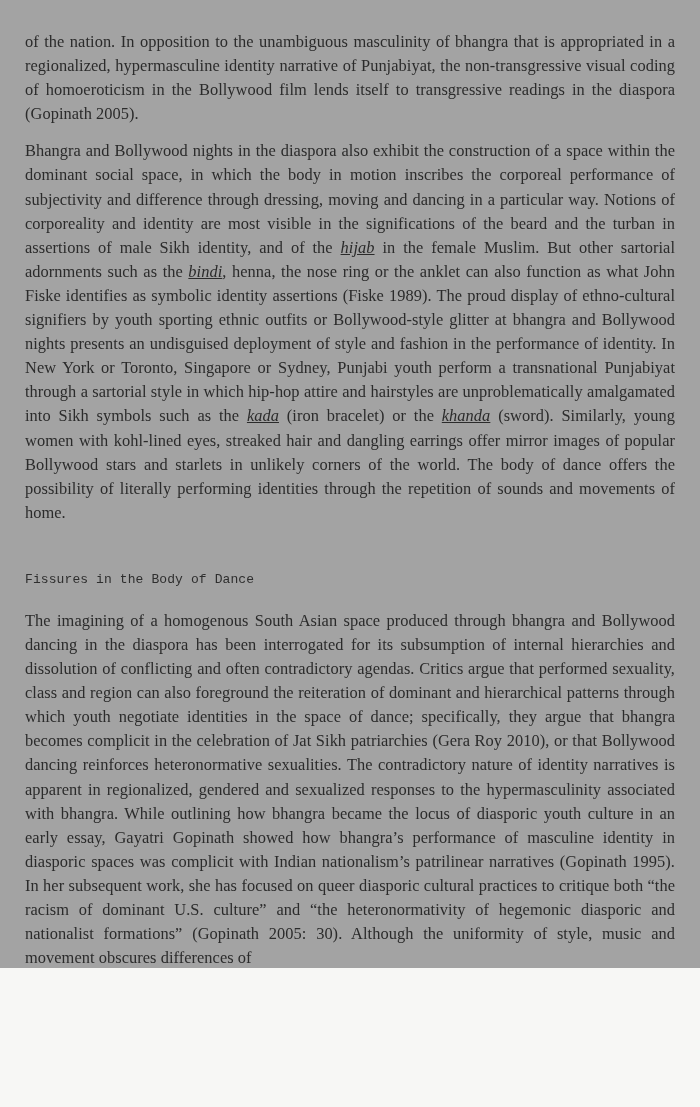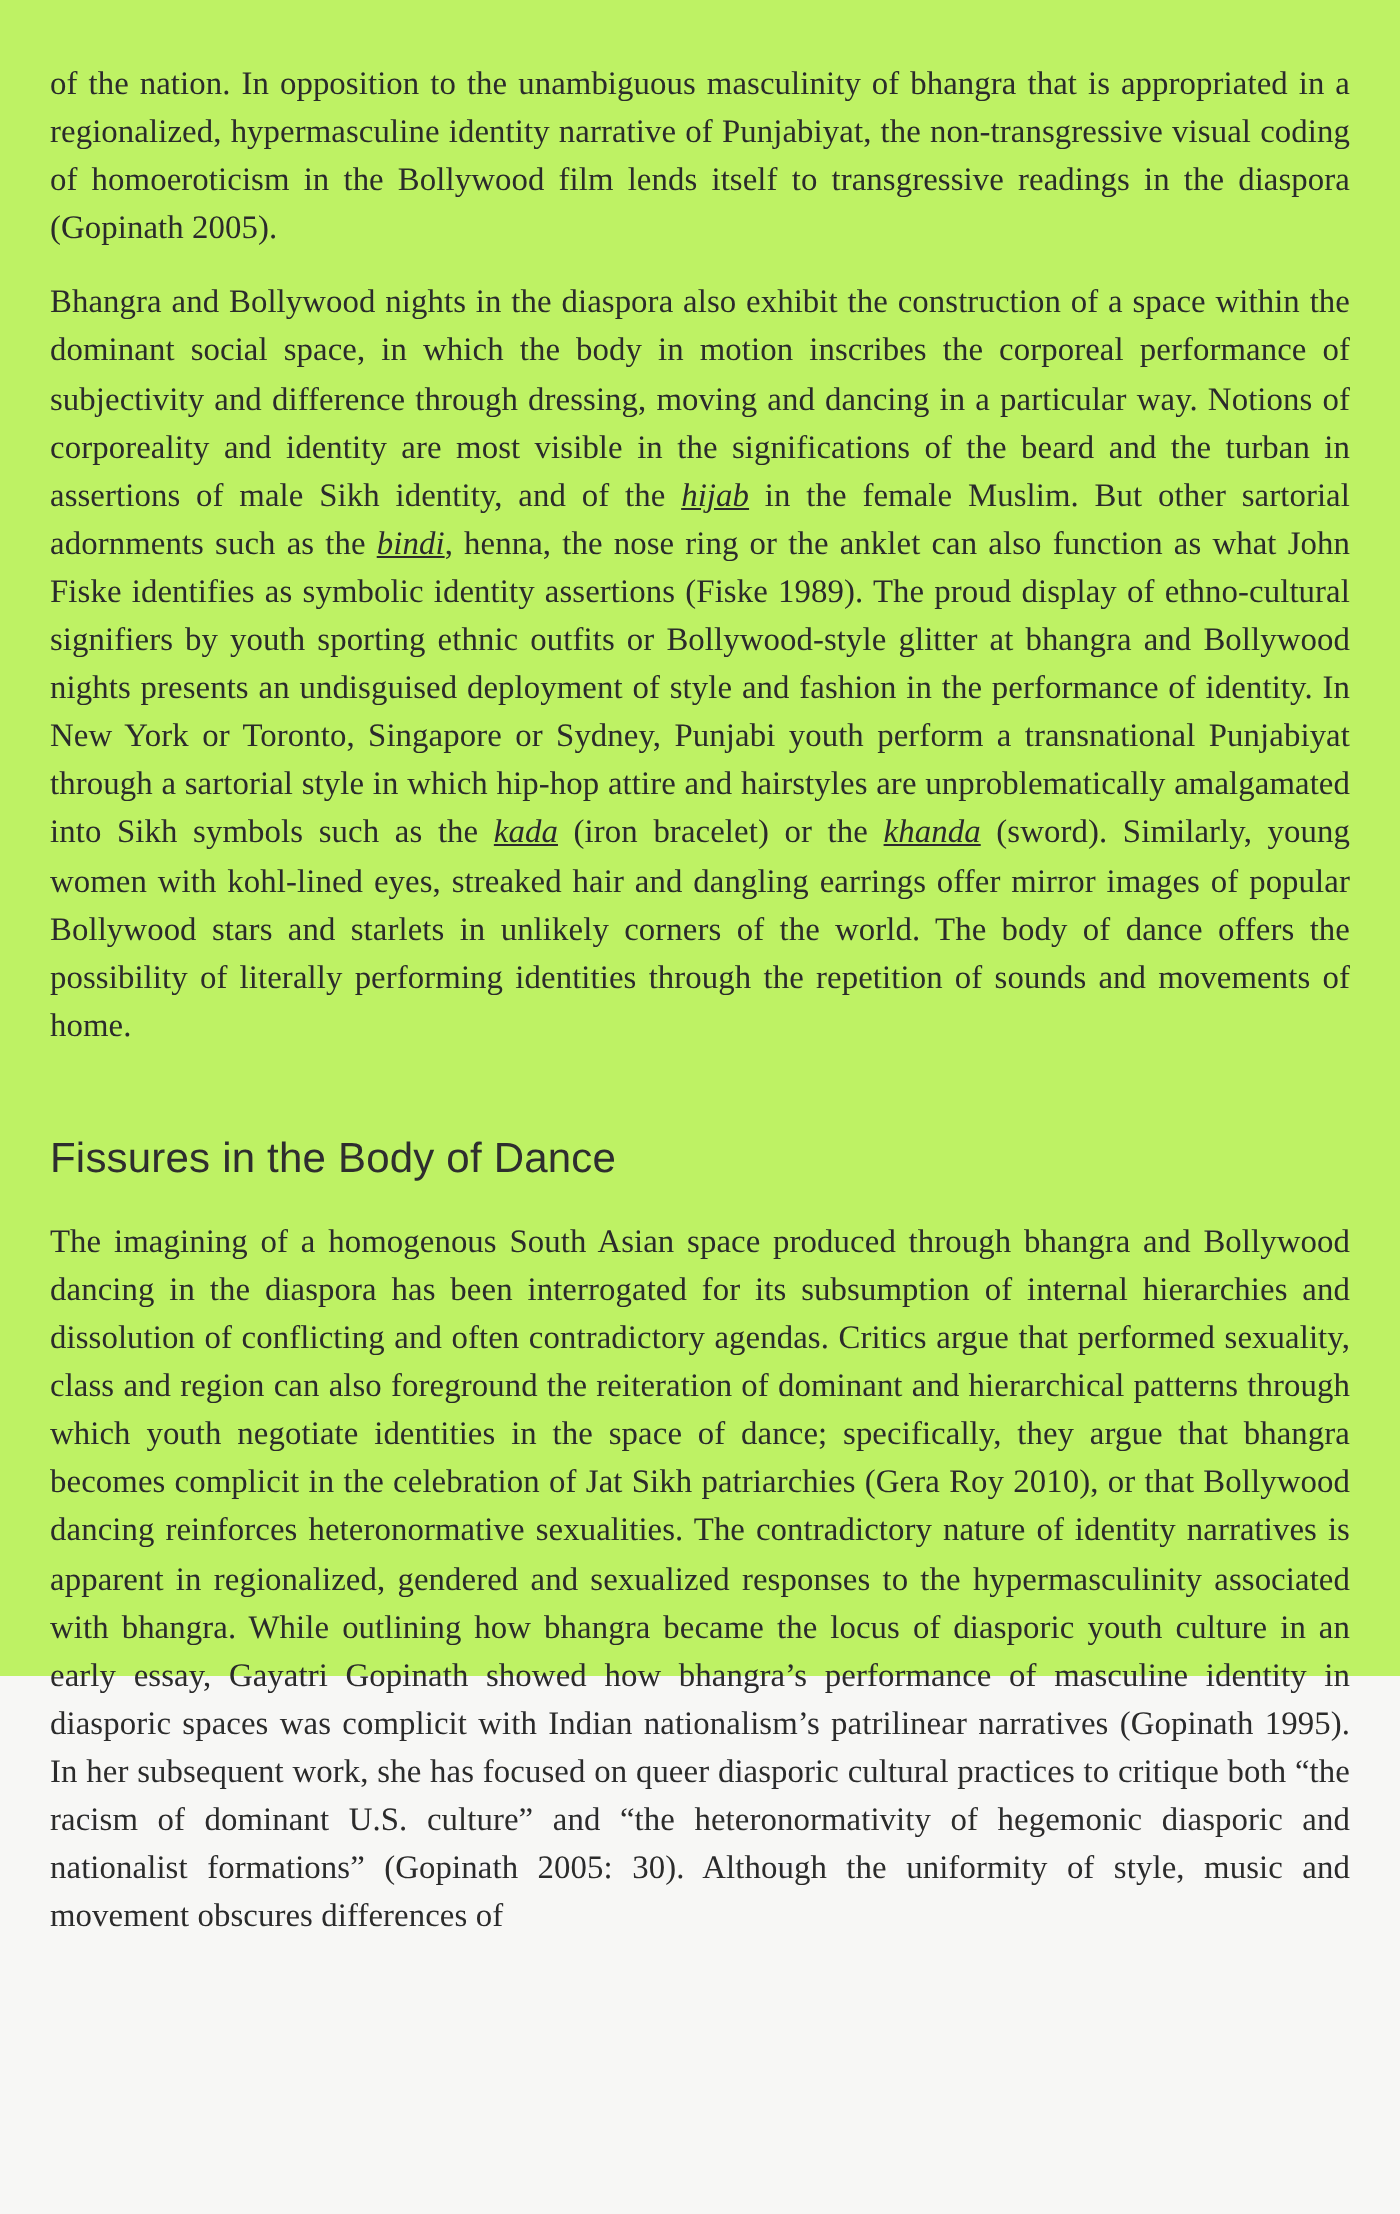--- a/index.html
+++ b/index.html
@@ -11,41 +11,41 @@
     width: 700px;
     height: 1107px;
     background: #f7f7f5;
     font-family: "Liberation Serif", "DejaVu Serif", serif;
     color: #2b2b2b;
     overflow: hidden;
   }
   .page {
     box-sizing: border-box;
     width: 700px;
-    height: 838px;
+    height: 968px;
     padding: 30px 25px 0 25px;
-    background: #bef264;
+    background: #a3a3a3;
   }
   .body-text {
     font-family: "Liberation Serif", "DejaVu Serif", serif;
     font-size: 16.4px;
     line-height: 24.1px;
     text-align: justify;
     text-justify: inter-word;
     margin: 0;
     color: #2b2b2b;
     letter-spacing: 0.05px;
     -webkit-font-smoothing: antialiased;
   }
   .body-text + .body-text {
     margin-top: 13px;
   }
   .section-heading {
-    font-family: Liberation Sans, sans-serif;
-    font-size: 21px;
+    font-family: Liberation Mono, monospace;
+    font-size: 13px;
     font-weight: 400;
     line-height: 24px;
     color: #2e2e2e;
     margin: 0;
     letter-spacing: 0.1px;
   }
   .heading-block {
     margin-top: 43px;
     margin-bottom: 17px;
   }

